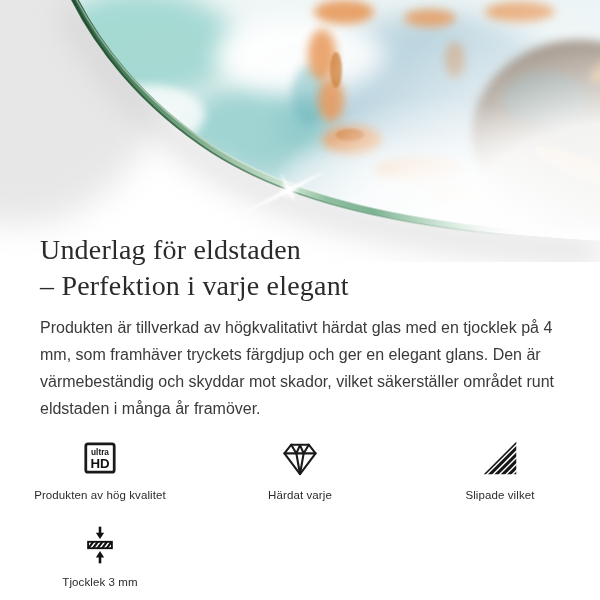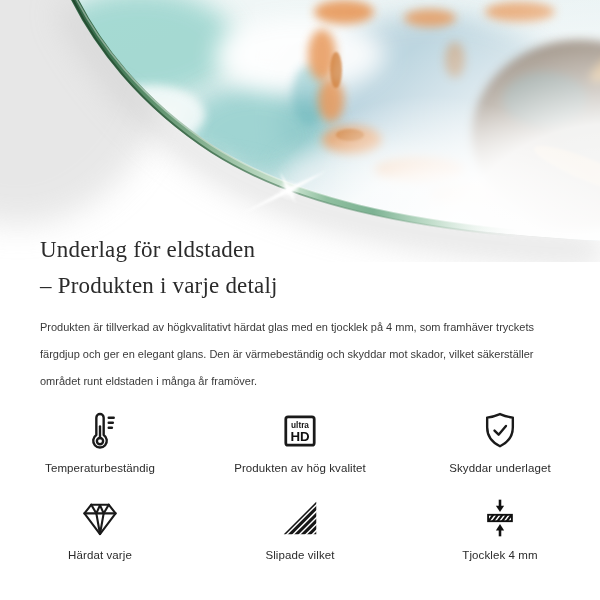--- a/index.html
+++ b/index.html
@@ -1,25 +1,25 @@
 <!DOCTYPE html>
 <html><head>
 <meta charset="utf-8">
 <style>
   html,body{margin:0;padding:0;background:#ffffff;}
   body{width:600px;height:600px;overflow:hidden;font-family:"Liberation Sans",sans-serif;position:relative;}
   .hero{position:absolute;top:0;left:0;width:600px;height:262px;}
   .content{position:relative;padding:232px 38px 0 40px;z-index:2;}
   h1.title{
     font-family:"Liberation Serif","DejaVu Serif",serif;
-    font-size:23px;line-height:36px;font-weight:400;
+    font-size:28px;line-height:36px;font-weight:400;
     color:#2b2b2b;margin:0 0 10px 0;letter-spacing:0.2px;
   }
   p.desc{
-    font-size:11px;line-height:27px;color:#3a3a3a;
+    font-size:16px;line-height:27px;color:#3a3a3a;
     margin:0 0 12px 0;max-width:524px;
   }
   .features{
     display:grid;grid-template-columns:repeat(3,1fr);
     row-gap:20px;margin:0 -38px 0 -40px;width:600px;
   }
   .feature{display:flex;flex-direction:column;align-items:center;}
   .ficon{height:46px;display:flex;align-items:flex-end;justify-content:flex-end;}
   .flabel{font-size:11.5px;color:#2b2b2b;margin-top:9px;letter-spacing:0.1px;}
   .ficon svg{display:block;}
@@ -143,60 +143,38 @@
     <g transform="translate(289,190) rotate(-27)">
       <circle r="11" fill="url(#sparkGlow)" opacity="0.95"></circle>
       <polygon points="-54,0 0,-2.6 42,0 0,2.6" fill="#ffffff" opacity="0.95" filter="url(#blurXS)"></polygon>
       <polygon points="0,-20 2.2,0 0,15 -2.2,0" fill="#ffffff" opacity="0.9" filter="url(#blurXS)"></polygon>
       <circle r="2.6" fill="#ffffff"></circle>
     </g>
   </svg>
 </div>
 
 <div class="content">
-  <h1 class="title"><span>Underlag för eldstaden</span><br><span>– Produkten i varje detalj</span></h1>
+  <h1 class="title"><span>Underlag för eldstaden</span><br><span>– Perfektion i varje elegant</span></h1>
 
   <p class="desc">Produkten är tillverkad av högkvalitativt härdat glas med en tjocklek på 4 mm, som framhäver tryckets färgdjup och ger en elegant glans. Den är värmebeständig och skyddar mot skador, vilket säkerställer området runt eldstaden i många år framöver.</p>
 
   <div class="features">
 
-    <div class="feature">
-      <div class="ficon">
-        <svg width="44" height="44" viewBox="0 0 48 48" fill="none" stroke="#1a1a1a" stroke-width="2.6" stroke-linecap="round" stroke-linejoin="round">
-          <path d="M20,9.5 a4,4 0 0 1 8,0 V28.4 a7.4,7.4 0 1 1 -8,0 Z"></path>
-          <circle cx="24" cy="35" r="3.4"></circle>
-          <line x1="24" y1="31.6" x2="24" y2="19"></line>
-          <line x1="33.5" y1="9.5" x2="39" y2="9.5"></line>
-          <line x1="33.5" y1="15" x2="38" y2="15"></line>
-          <line x1="33.5" y1="20.5" x2="37" y2="20.5"></line>
-        </svg>
-      </div>
-      <div class="flabel">Temperaturbeständig</div>
-    </div>
 
     <div class="feature">
       <div class="ficon">
         <svg width="44" height="44" viewBox="0 0 48 48">
           <rect x="8.5" y="8.5" width="31" height="31" rx="2.5" fill="none" stroke="#1a1a1a" stroke-width="3"></rect>
           <text x="24" y="21" text-anchor="middle" font-family="Liberation Sans, sans-serif" font-size="9" font-weight="700" fill="#111111">ultra</text>
           <text x="24" y="34.5" text-anchor="middle" font-family="Liberation Sans, sans-serif" font-size="14.5" font-weight="800" fill="#111111">HD</text>
         </svg>
       </div>
       <div class="flabel">Produkten av hög kvalitet</div>
     </div>
 
-    <div class="feature">
-      <div class="ficon">
-        <svg width="44" height="44" viewBox="0 0 48 48" fill="none" stroke="#1a1a1a" stroke-width="2.6" stroke-linecap="round" stroke-linejoin="round">
-          <path d="M24,5.5 C29,7.6 33.5,8.8 38,9.4 V20 C38,29.6 32.5,36.6 24,40.6 C15.5,36.6 10,29.6 10,20 V9.4 C14.5,8.8 19,7.6 24,5.5 Z"></path>
-          <path d="M18,23.5 L22.5,28 L30.5,18.5"></path>
-        </svg>
-      </div>
-      <div class="flabel">Skyddar underlaget</div>
-    </div>
 
     <div class="feature">
       <div class="ficon">
         <svg width="44" height="44" viewBox="0 0 48 48" fill="none" stroke="#1a1a1a" stroke-width="2.3" stroke-linecap="round" stroke-linejoin="round">
           <path d="M7,19 L14.5,9.5 H33.5 L41,19 L24,41.5 Z"></path>
           <line x1="7" y1="19" x2="41" y2="19"></line>
           <path d="M14.5,9.5 L20,19 L24,10 L28,19 L33.5,9.5"></path>
           <path d="M20,19 L24,41.5 L28,19"></path>
         </svg>
       </div>
@@ -243,17 +221,17 @@
             <line x1="18" y1="32" x2="30" y2="16"></line>
             <line x1="23" y1="32" x2="35" y2="16"></line>
             <line x1="28" y1="32" x2="40" y2="16"></line>
             <line x1="33" y1="32" x2="45" y2="16"></line>
           </g>
 
           <line x1="24" y1="44" x2="24" y2="37" stroke="#111111" stroke-width="2.8"></line>
           <polygon points="24,30.5 19.5,37.5 28.5,37.5" fill="#111111"></polygon>
         </svg>
       </div>
-      <div class="flabel">Tjocklek 4 mm</div>
+      <div class="flabel">Tjocklek 3 mm</div>
     </div>
 
   </div>
 </div>
 
 </body></html>

